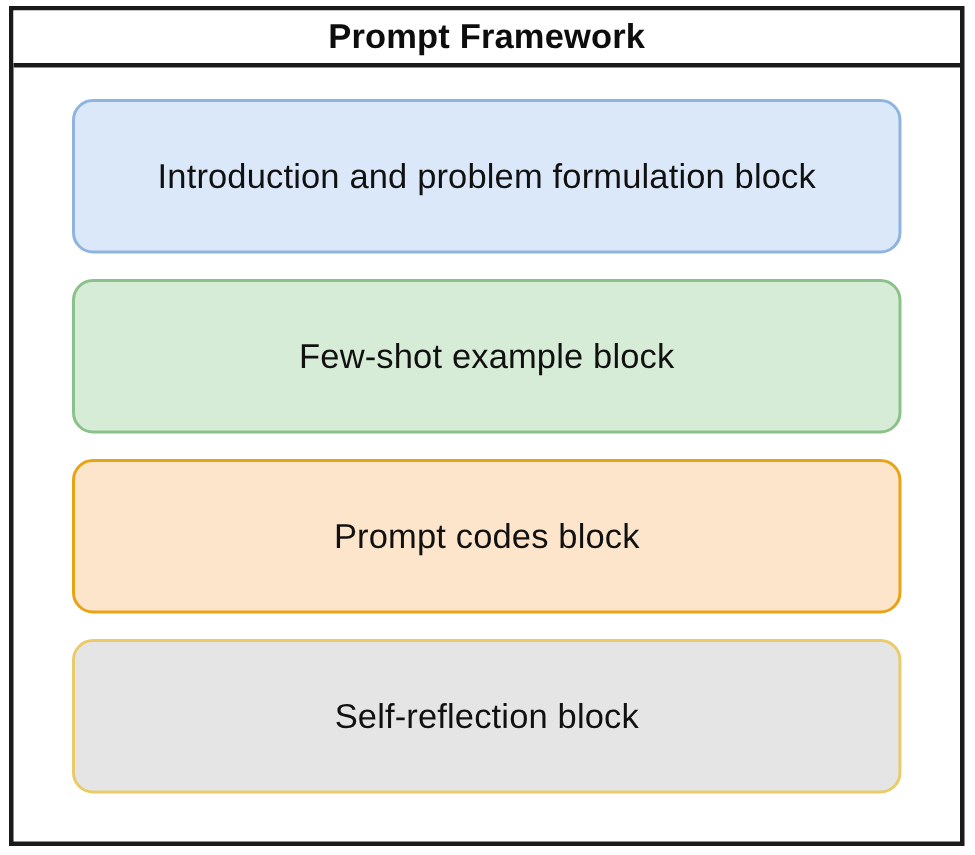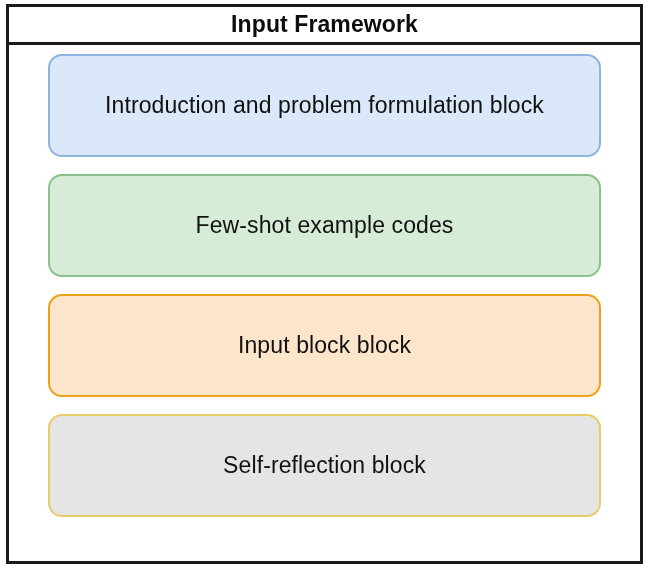--- a/index.html
+++ b/index.html
@@ -43,21 +43,21 @@
     font-size: 23px;
     font-weight: bold;
     color: #0d0d0d;
     letter-spacing: 0.1px;
     line-height: 1;
   }
 
   .blocks {
     flex: 1 1 auto;
     position: relative;
-    padding: 9px 0 0 0;
+    padding: 21px 0 0 0;
     display: flex;
     flex-direction: column;
     align-items: center;
     gap: 17px;
   }
 
   .block {
     width: 553px;
     height: 103px;
     box-sizing: border-box;
@@ -82,35 +82,35 @@
   .block--fewshot    { background: #d7ecd6; border-color: #8bc18a; }
   .block--input      { background: #fde5cb; border-color: #e8a317; }
   .block--reflection { background: #e5e5e5; border-color: #e9cb6a; }
 </style>
 </head>
 <body>
 
 <div class="frame">
 
   <div class="title-bar">
-    <span class="title-text">Input Framework</span>
+    <span class="title-text">Prompt Framework</span>
   </div>
 
   <div class="blocks">
 
     <div class="block block--intro">
       <span class="block-label">Introduction and problem formulation block</span>
     </div>
 
     <div class="block block--fewshot">
-      <span class="block-label">Few-shot example codes</span>
+      <span class="block-label">Few-shot example block</span>
     </div>
 
     <div class="block block--input">
-      <span class="block-label">Input block block</span>
+      <span class="block-label">Prompt codes block</span>
     </div>
 
     <div class="block block--reflection">
       <span class="block-label">Self-reflection block</span>
     </div>
 
   </div>
 </div>
 
 </body></html>

